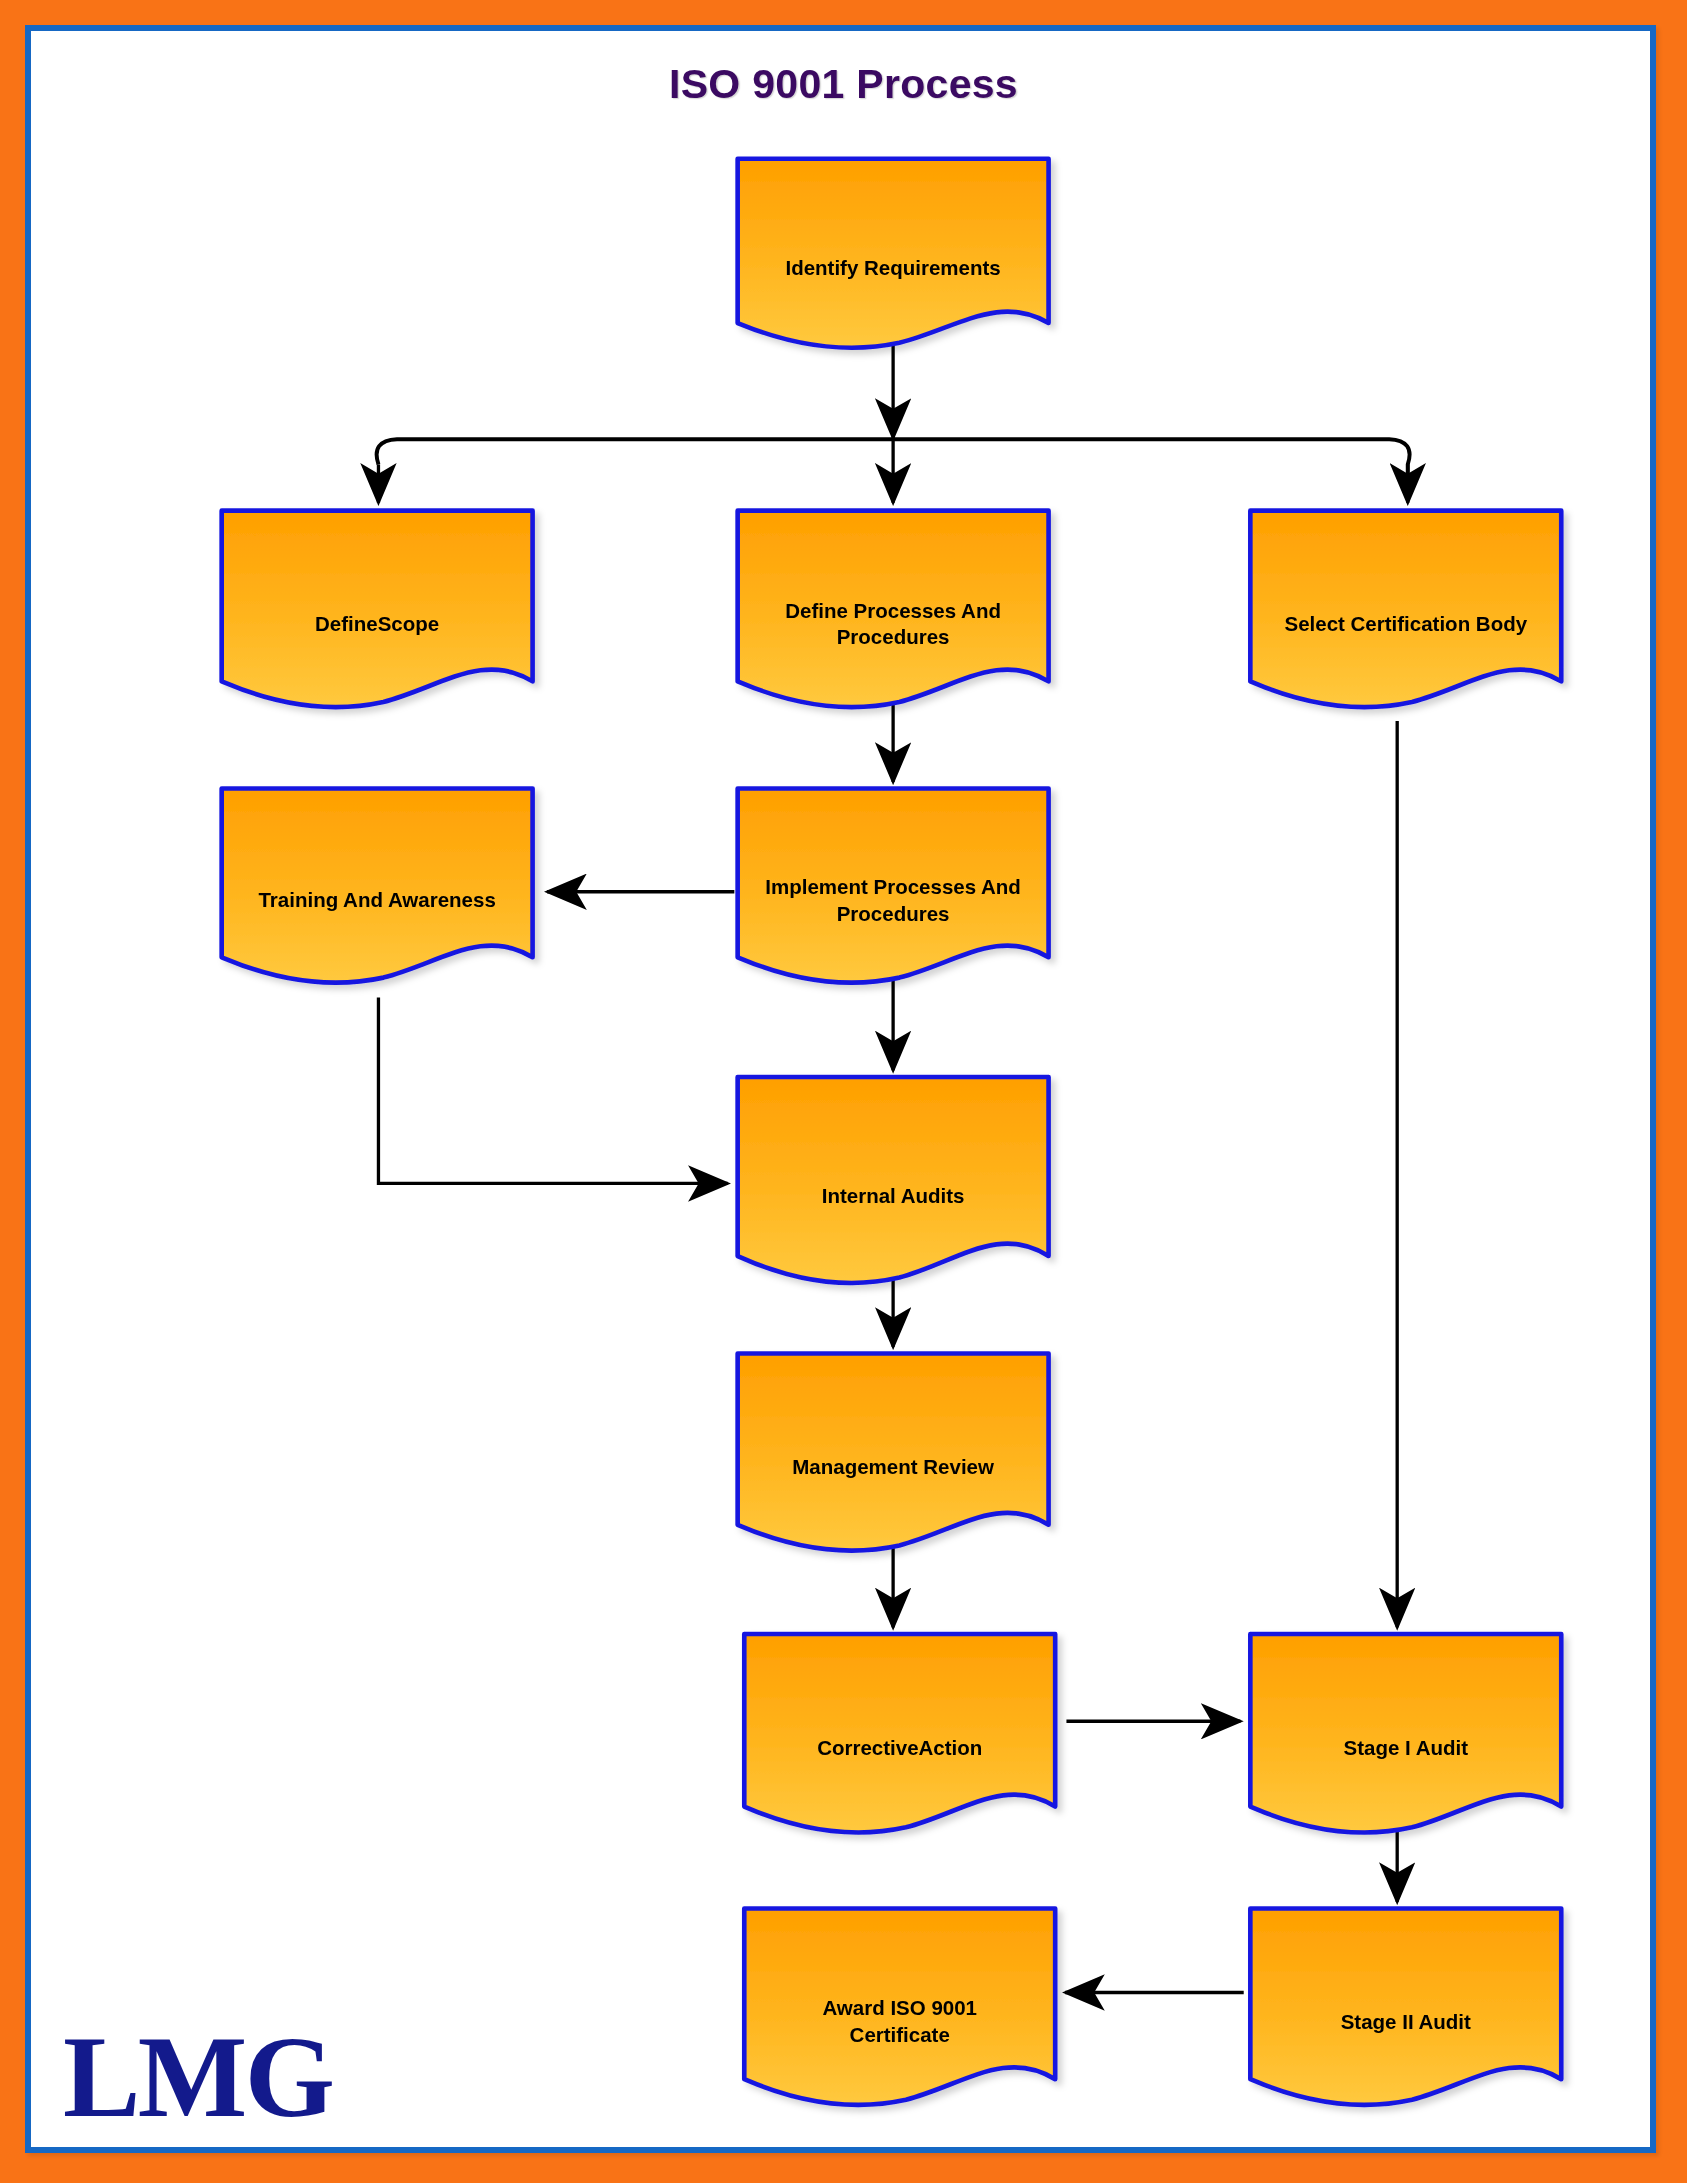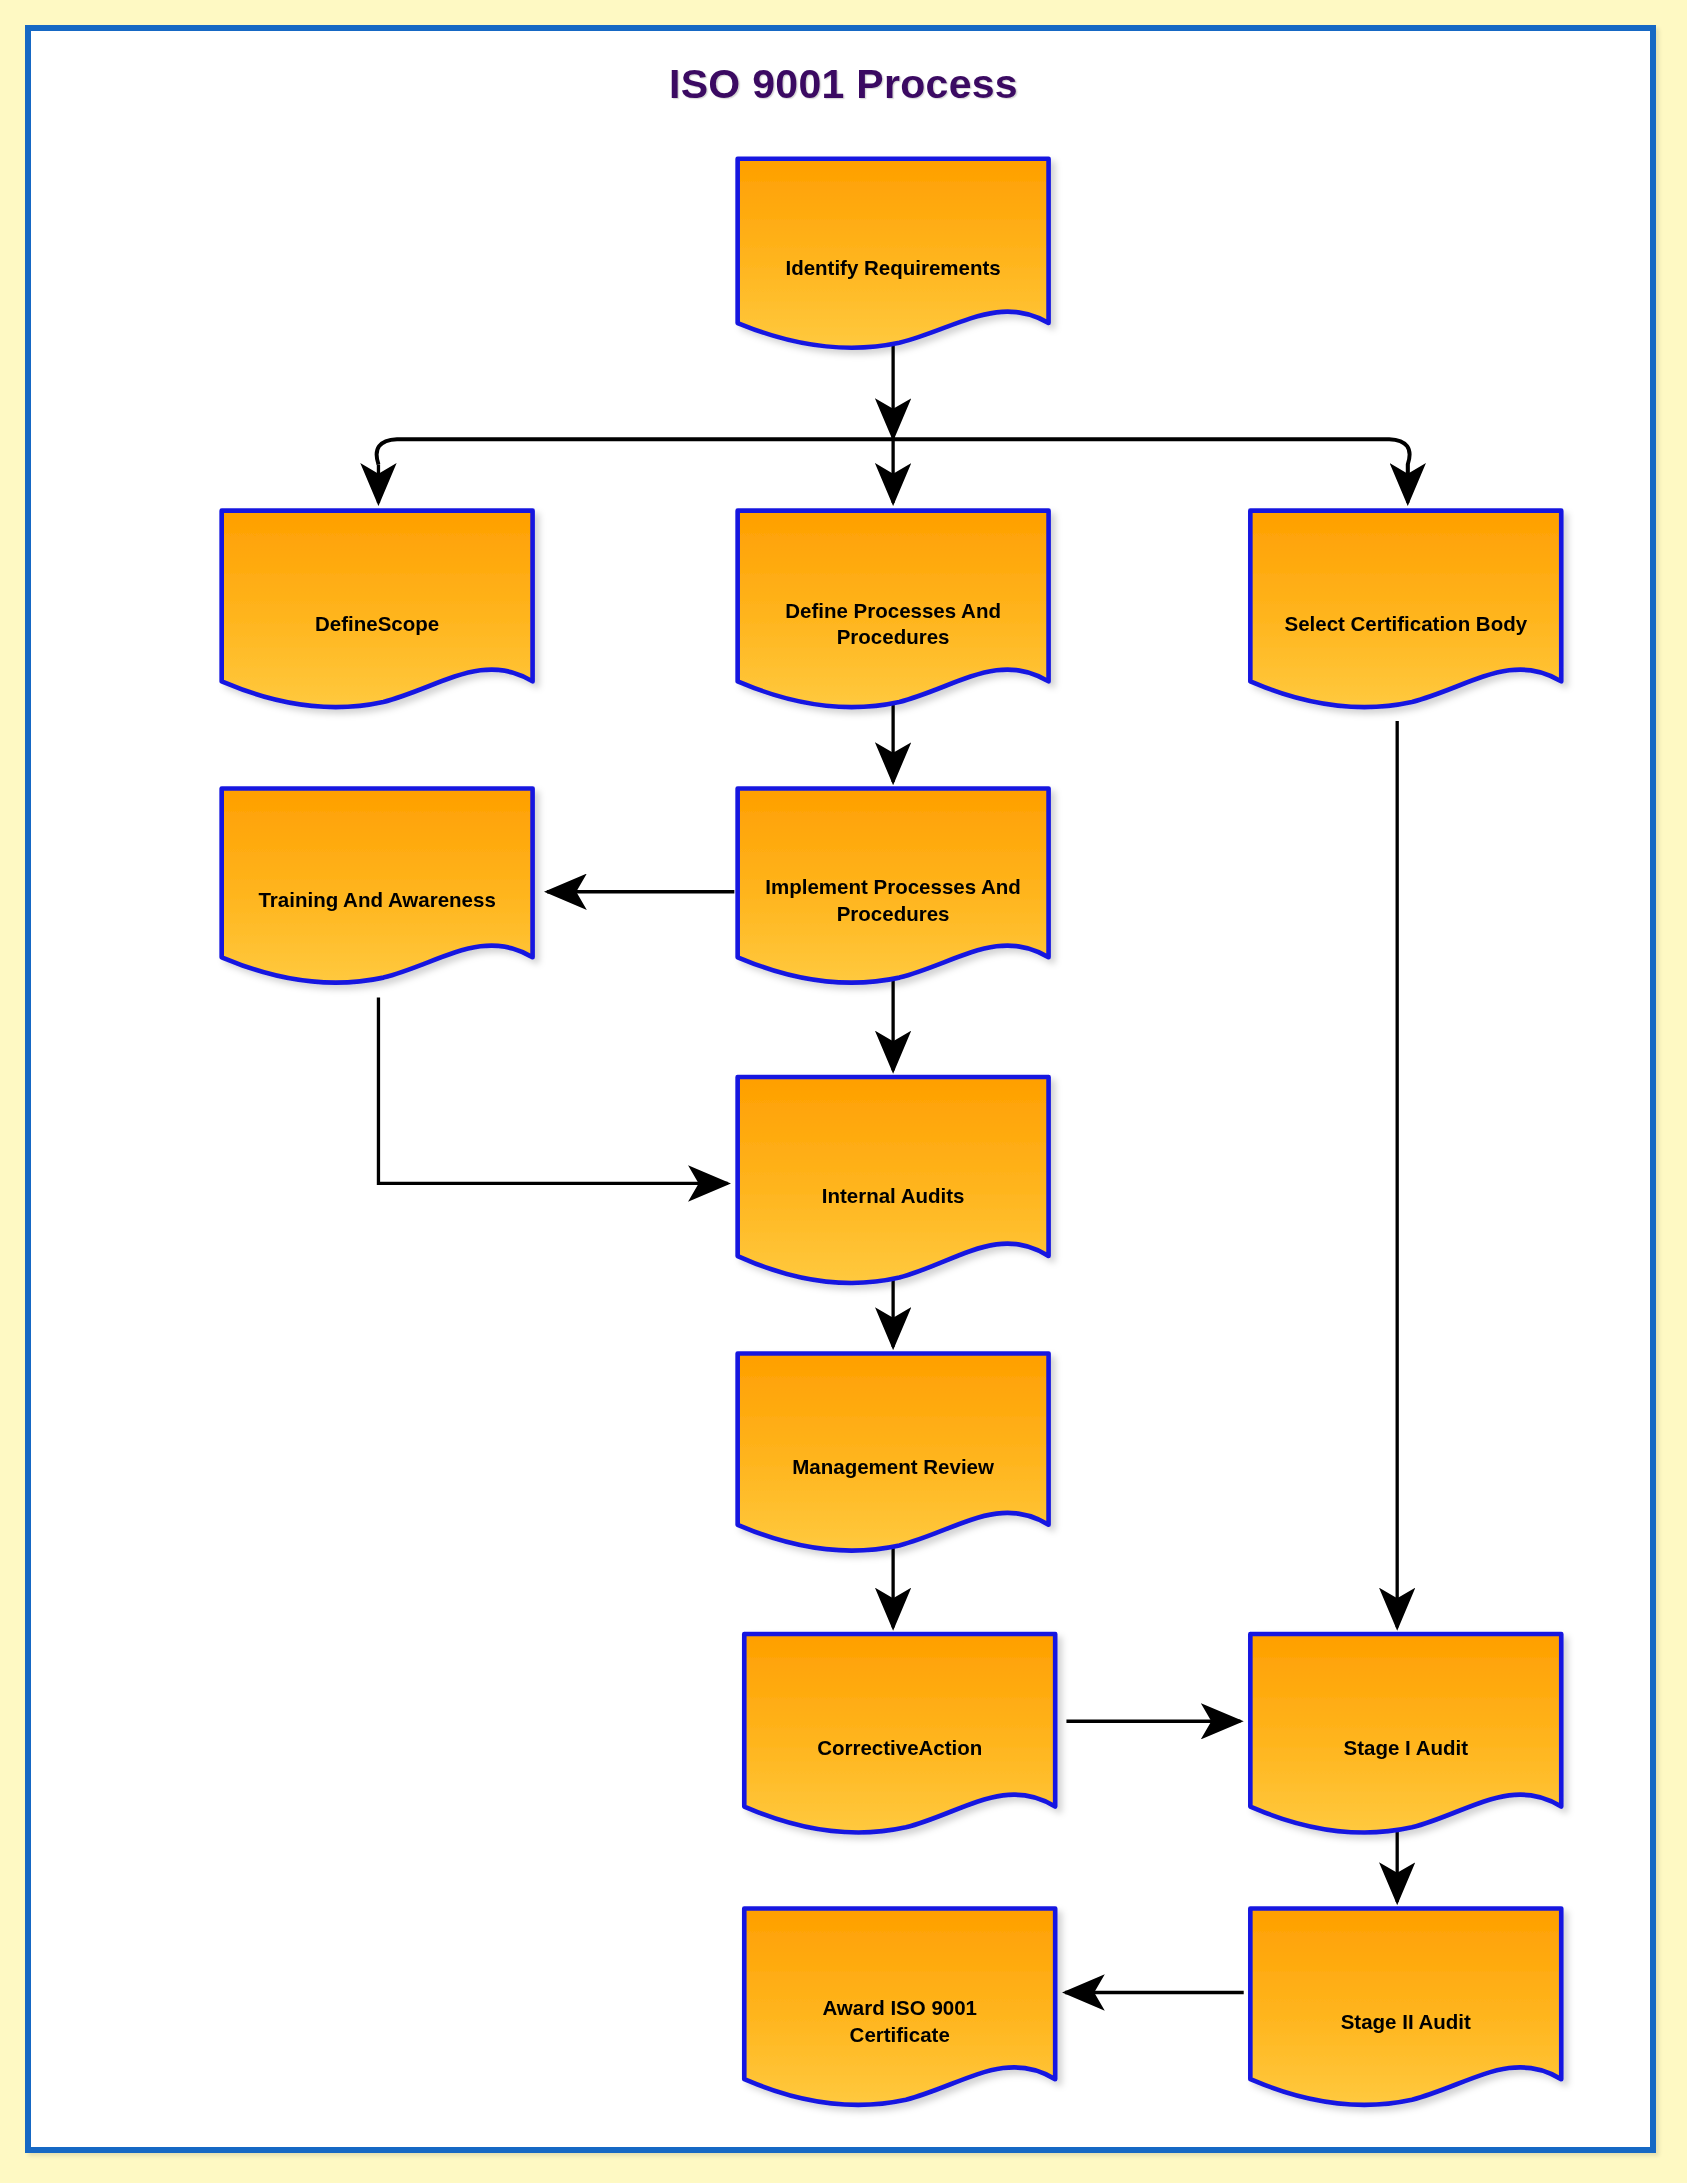--- a/index.html
+++ b/index.html
@@ -4,21 +4,21 @@
 <style>
   html, body {
     margin: 0;
     padding: 0;
     background: #ffffff;
   }
   #page {
     position: relative;
     width: 1687px;
     height: 2183px;
-    background: #fef9c3;
+    background: #f97316;
     font-family: "Liberation Sans", sans-serif;
     overflow: hidden;
   }
   #page-frame {
     position: absolute;
     left: 25px;
     top: 25px;
     width: 1631px;
     height: 2128px;
     border: 6px solid #1668c4;
@@ -167,15 +167,16 @@
           <text class="node-label" x="1360" y="3038.575">Award ISO 9001</text>
           <text class="node-label" x="1360" y="3078.575">Certificate</text>
         </g>
         <g>
           <path d="M 1890 2885 L 2360 2885 L 2360 3143.04375 C 2284.8 3096.66875 2219 3152.31875 2134.4 3174.115 C 2049.8 3192.665 1965.2 3175.50625 1890 3143.04375 Z" fill="url(#nodeGrad)" stroke="#1818E0" stroke-width="7" stroke-linejoin="round" filter="url(#nodeShadow)"></path>
           <text class="node-label" x="2125" y="3058.575">Stage II Audit</text>
         </g>
       </g>
   </svg>
 
+  <div id="logo">LMG</div>
 
 </div>
 
 
 </body></html>

